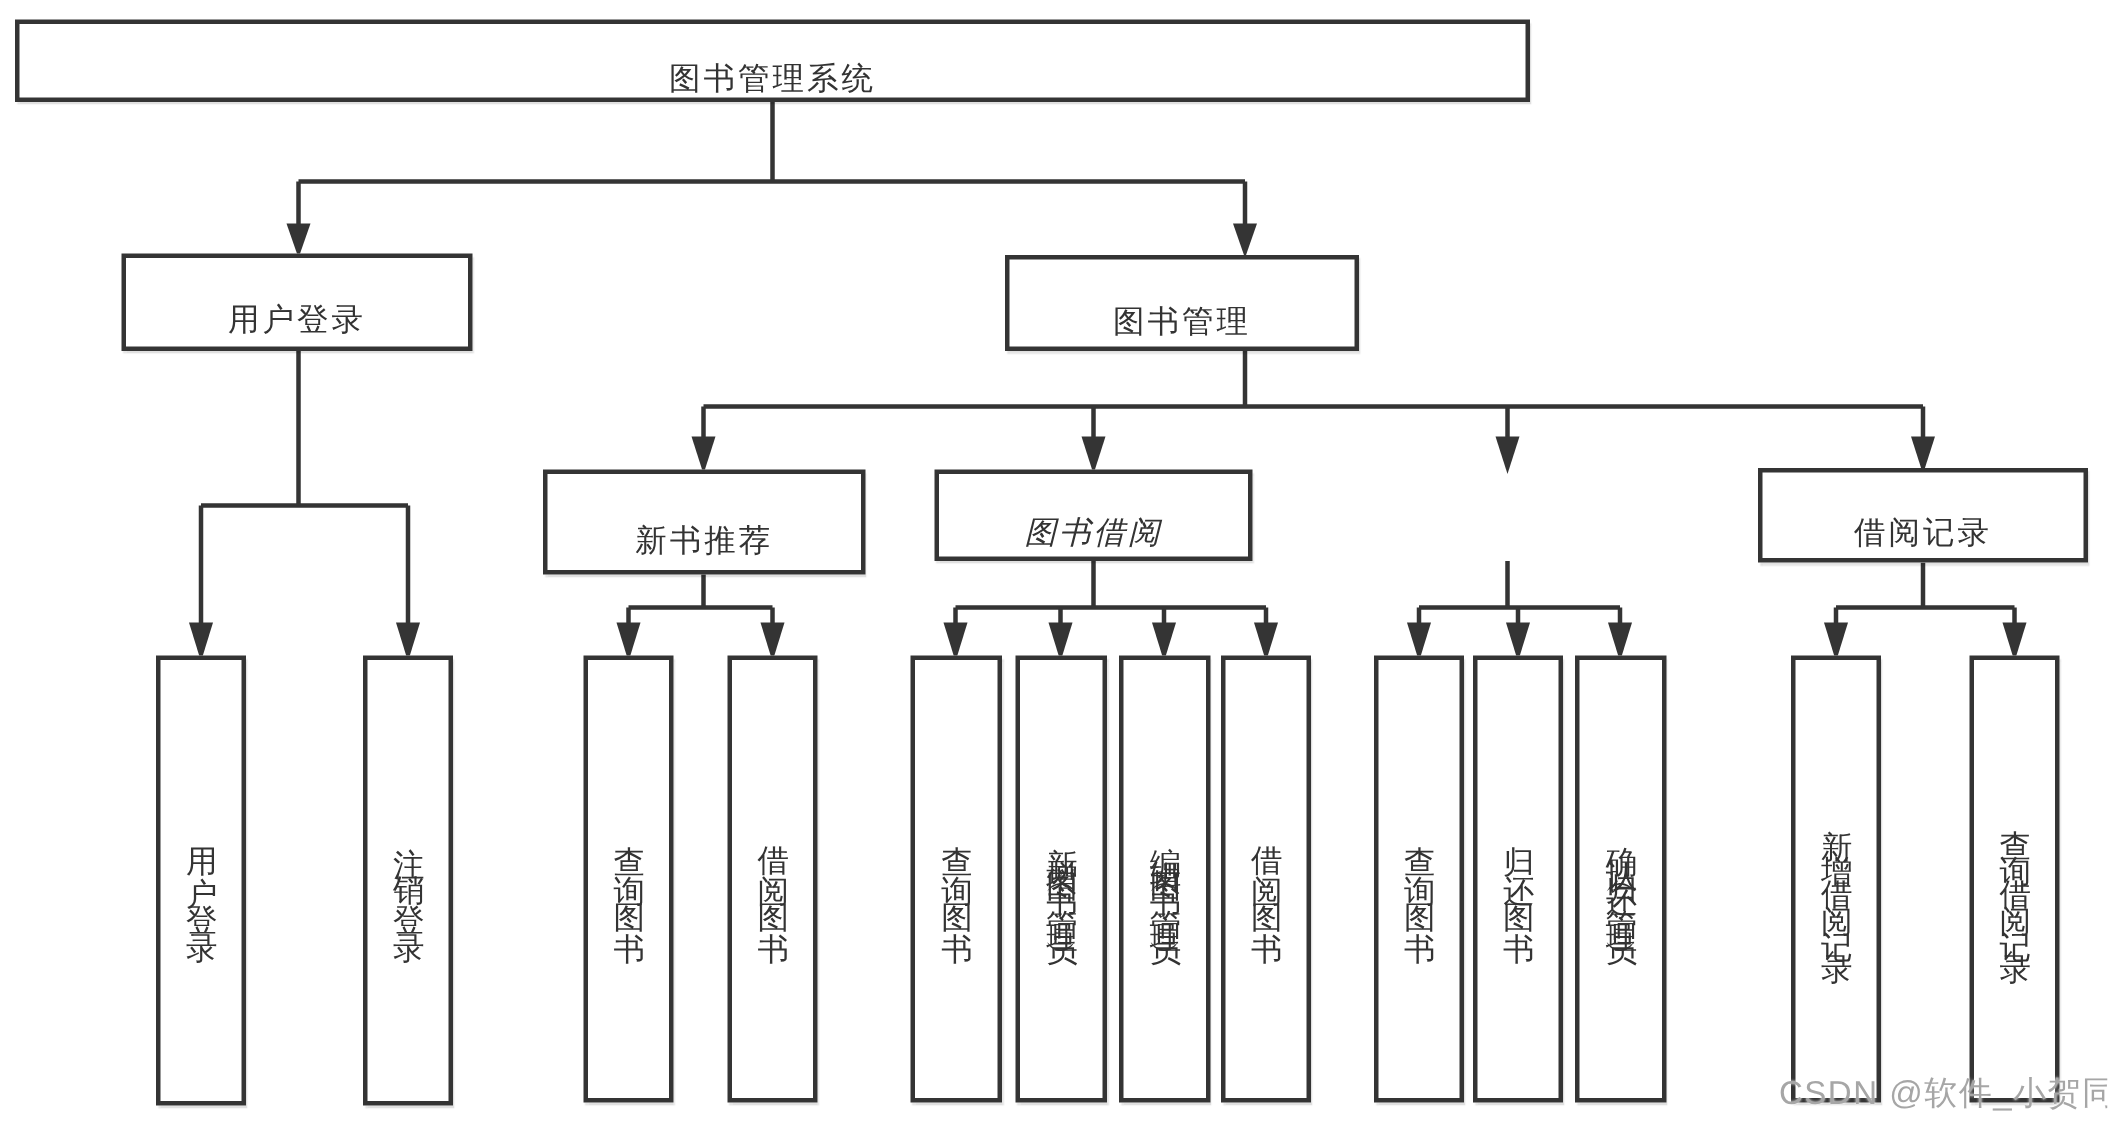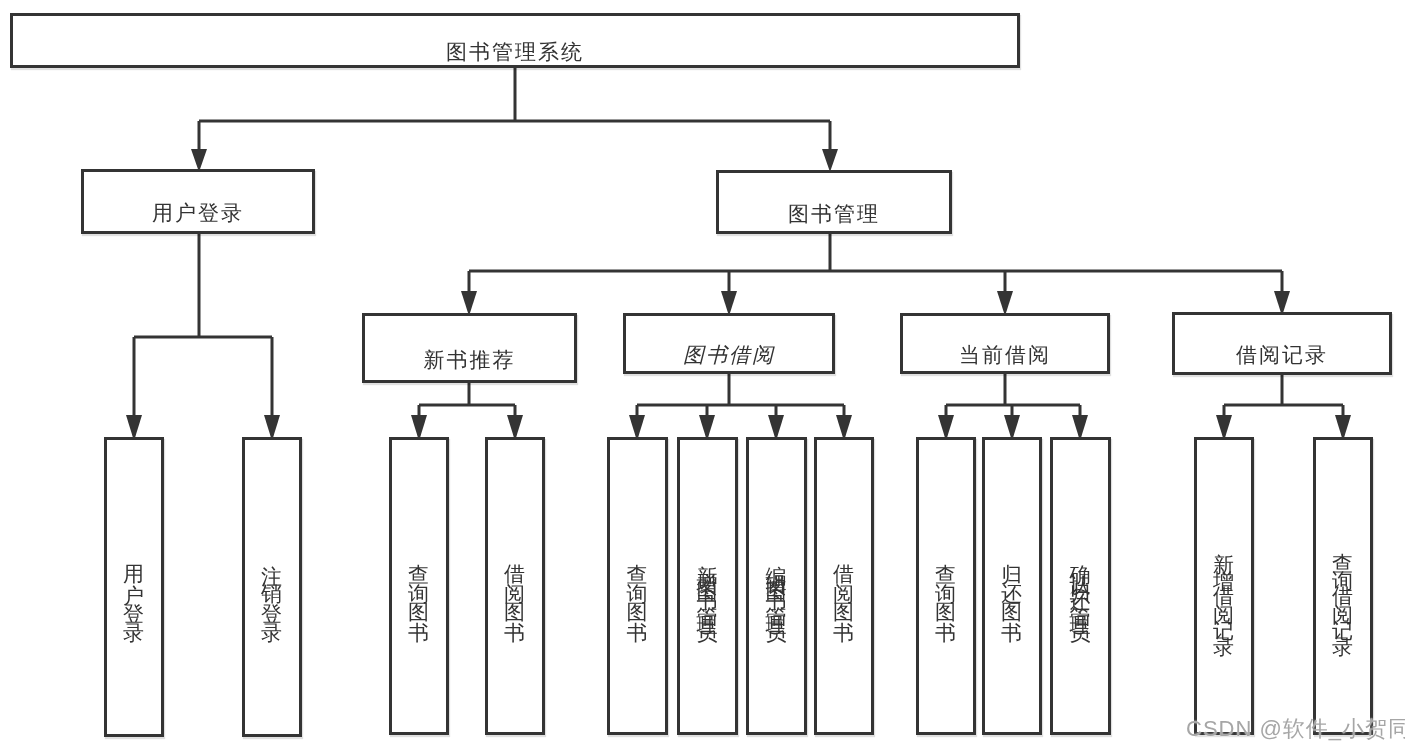--- a/index.html
+++ b/index.html
@@ -99,32 +99,29 @@
     <polygon points="1335,415 1351,415 1343,441"></polygon>
   </svg>
 
   <div class="node h" style="left:10px; top:13px; width:1010px; height:55px;">
     <span>图书管理系统</span>
   </div>
 
   <div class="node h" style="left:81px; top:169px; width:234px; height:65px;">
     <span>用户登录</span>
   </div>
-  <div class="node h" style="left:716px; top:170px; width:236px; height:64px;">
+  <div class="node h" style="left:670px; top:170px; width:236px; height:64px;">
     <span>图书管理</span>
   </div>
 
   <div class="node h" style="left:362px; top:313px; width:215px; height:70px;">
     <span>新书推荐</span>
   </div>
   <div class="node h" style="left:623px; top:313px; width:212px; height:61px;font-style:italic;">
     <span>图书借阅</span>
-  </div>
-  <div class="node h" style="left:900px; top:313px; width:210px; height:61px;">
-    <span>当前借阅</span>
   </div>
   <div class="node h" style="left:1172px; top:312px; width:220px; height:63px;">
     <span>借阅记录</span>
   </div>
 
   <div class="node v s4" style="left:104px; top:437px; width:60px; height:300px;">
     <span>用户登录</span>
   </div>
   <div class="node v s4" style="left:242px; top:437px; width:60px; height:300px;">
     <span>注销登录</span>

